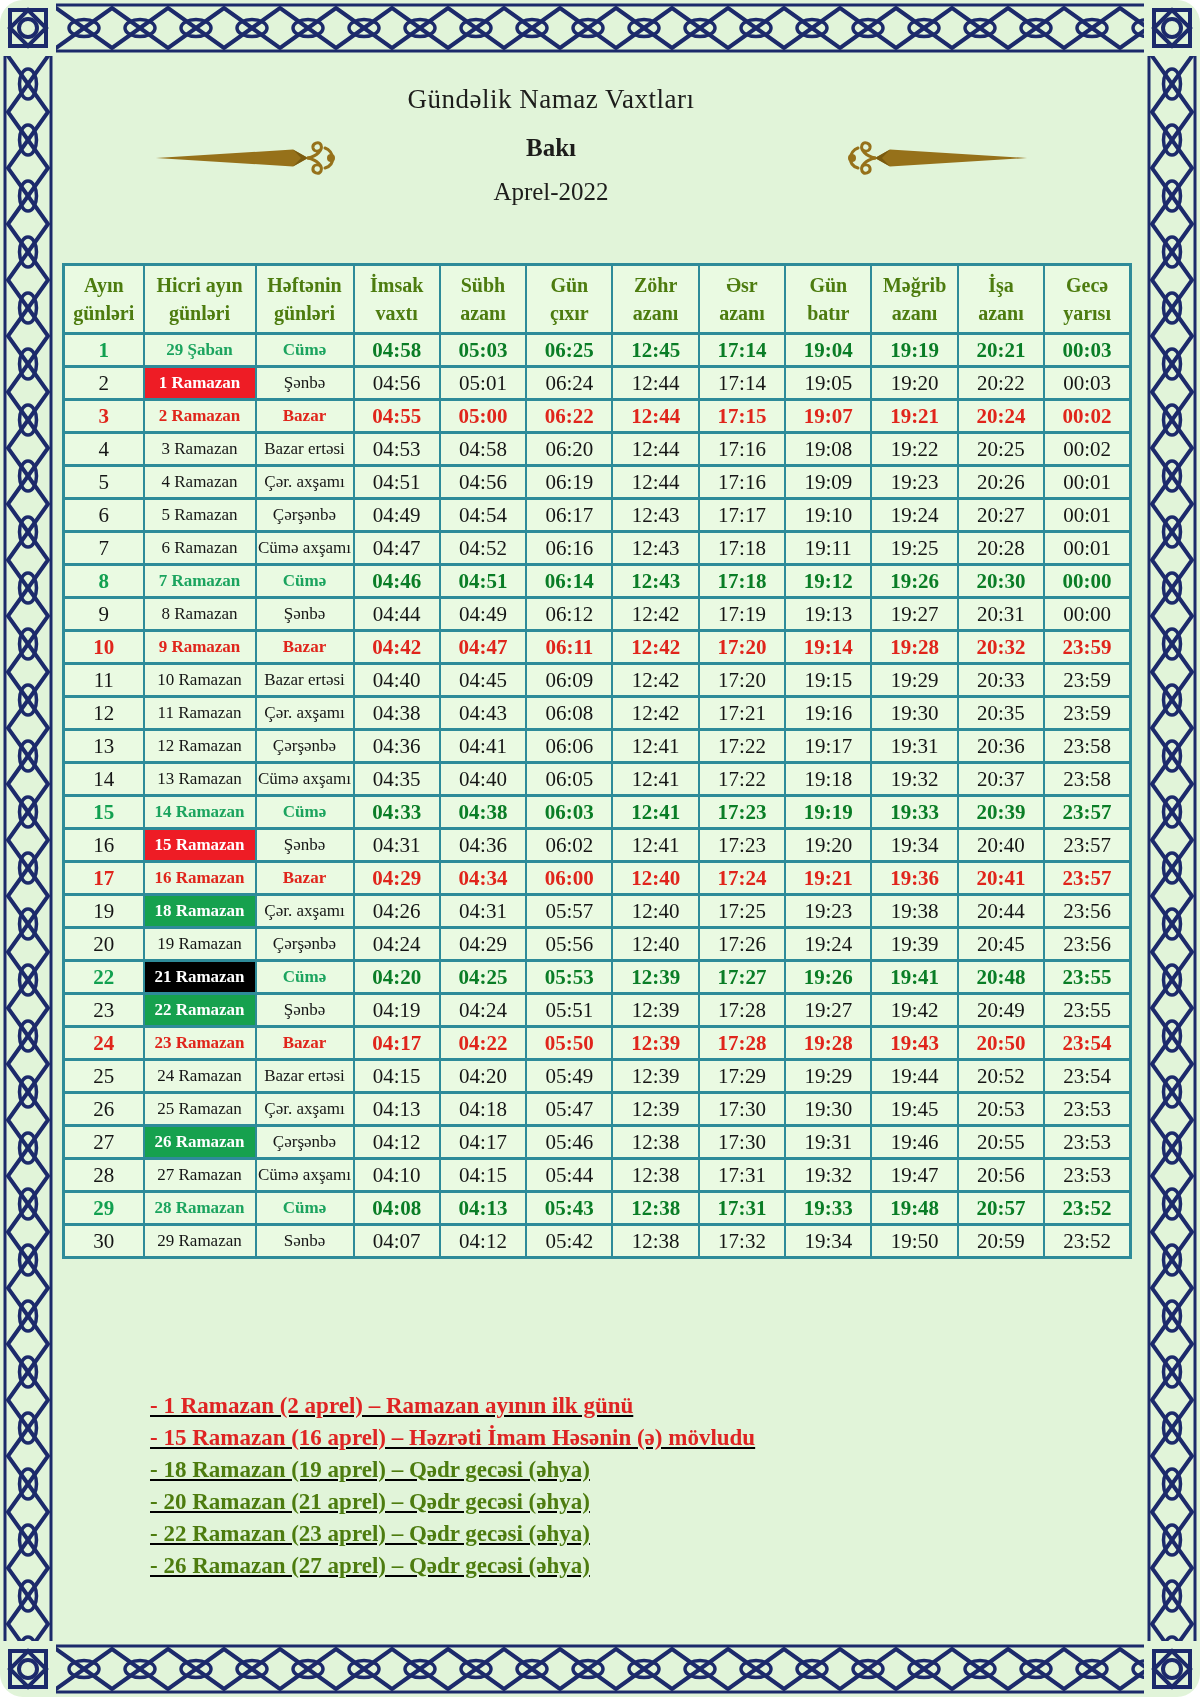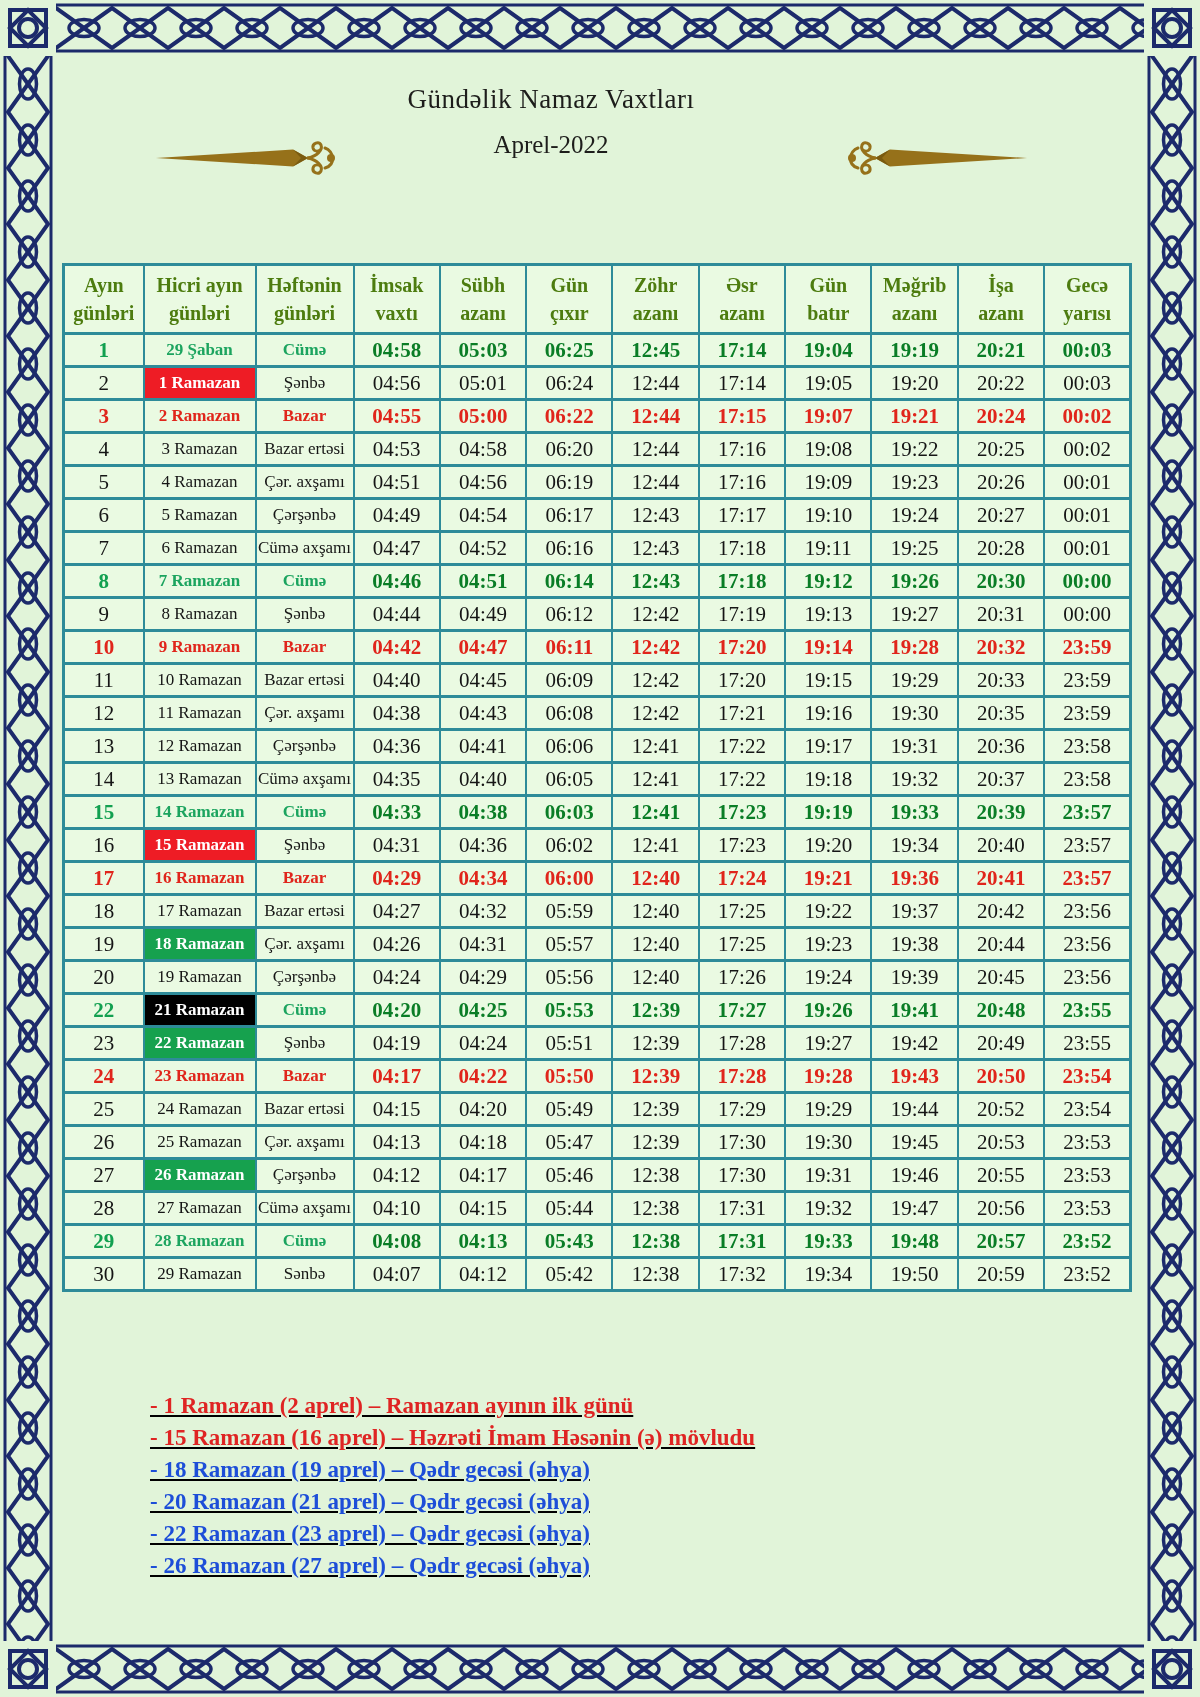--- a/index.html
+++ b/index.html
@@ -1,19 +1,20 @@
 <!DOCTYPE html>
 <html><head>
 <meta charset="utf-8">
 <style>
   html,body{margin:0;padding:0;}
   .page{
     position:relative; width:1200px; height:1697px;
     background:#e1f4d9; overflow:hidden;
     font-family:"Liberation Serif","DejaVu Serif",serif;
+    border-radius:23px;
   }
   .band{position:absolute;}
   .corner{position:absolute; width:56px; height:56px;}
   .content{position:absolute; left:56px; top:56px; width:1088px; height:1585px;}
 
   .titles{position:absolute; left:0; top:28px; width:990px; text-align:center; color:#1d1d1b;}
   .main-title{font-size:27px; letter-spacing:.5px;}
   .city-title{font-size:25px; font-weight:bold; margin-top:19px;}
   .month-title{font-size:25px; margin-top:16px;}
   .orn{position:absolute; top:84px; width:198px; height:36px;}
@@ -40,21 +41,21 @@
   tr.row-friday .c-week{color:#1ca45f; font-weight:bold;}
   tr.row-friday .c-time{color:#0a7d26; font-weight:bold;}
   tr.row-sunday td{color:#e0251b; font-weight:bold;}
   td.bg-red{background:#ee1c25; color:#ffffff !important; font-weight:bold !important;}
   td.bg-green{background:#16a14e; color:#ffffff !important; font-weight:bold !important;}
   td.bg-black{background:#000000; color:#ffffff !important; font-weight:bold !important;}
 
   .notes{position:absolute; left:94px; top:1334px; width:960px;text-decoration:underline;}
   .note{font-size:23px; font-weight:bold; line-height:32px; color:#1a1a1a; white-space:nowrap;}
   .note.red{color:#df2423;}
-  .note.green{color:#1d4ed8;}
+  .note.green{color:#4d7c0f;}
   .note.italic{font-style:italic; padding-left:22px;}
 </style>
 </head>
 <body>
 
 <div class="page">
 
   <svg class="band" style="left:56px;top:0;" width="1088" height="56">
     <defs>
       <pattern id="kT" width="112" height="56" patternUnits="userSpaceOnUse">
@@ -145,20 +146,21 @@
       <rect x="10" y="10" width="36" height="36"></rect>
       <path d="M10,28 L28,10 L46,28 L28,46 Z"></path>
       <circle cx="28" cy="28" r="9"></circle>
     </g>
   </svg>
 
   <div class="content">
 
     <div class="titles">
       <div class="main-title">Gündəlik Namaz Vaxtları</div>
+      <div class="city-title">Bakı</div>
       <div class="month-title">Aprel-2022</div>
     </div>
 
     <svg class="orn left" viewBox="0 0 198 36">
       <path d="M1,18 L138,9.5 L153,18 L138,26.5 Z" fill="#96711a"></path>
       <path d="M138,9.5 L153,18 L138,26.5 L146,18 Z" fill="#7a5b10"></path>
       <g fill="none" stroke="#96711a" stroke-width="3" stroke-linecap="round">
         <path d="M153,18 C162,16 168,10 166,5 C164,1 157,3 158,8 C159,12 164,12 166,9"></path>
         <path d="M153,18 C162,20 168,26 166,31 C164,35 157,33 158,28 C159,24 164,24 166,27"></path>
         <path d="M170,8 C179,11 181,25 170,28"></path>
@@ -441,34 +443,20 @@
             <td class="c-time">04:34</td>
             <td class="c-time">06:00</td>
             <td class="c-time">12:40</td>
             <td class="c-time">17:24</td>
             <td class="c-time">19:21</td>
             <td class="c-time">19:36</td>
             <td class="c-time">20:41</td>
             <td class="c-time">23:57</td>
           </tr>
           <tr class="row-normal">
-            <td class="c-day">18</td>
-            <td class="c-hijri">17 Ramazan</td>
-            <td class="c-week">Bazar ertəsi</td>
-            <td class="c-time">04:27</td>
-            <td class="c-time">04:32</td>
-            <td class="c-time">05:59</td>
-            <td class="c-time">12:40</td>
-            <td class="c-time">17:25</td>
-            <td class="c-time">19:22</td>
-            <td class="c-time">19:37</td>
-            <td class="c-time">20:42</td>
-            <td class="c-time">23:56</td>
-          </tr>
-          <tr class="row-normal">
             <td class="c-day">19</td>
             <td class="c-hijri bg-green">18 Ramazan</td>
             <td class="c-week">Çər. axşamı</td>
             <td class="c-time">04:26</td>
             <td class="c-time">04:31</td>
             <td class="c-time">05:57</td>
             <td class="c-time">12:40</td>
             <td class="c-time">17:25</td>
             <td class="c-time">19:23</td>
             <td class="c-time">19:38</td>

